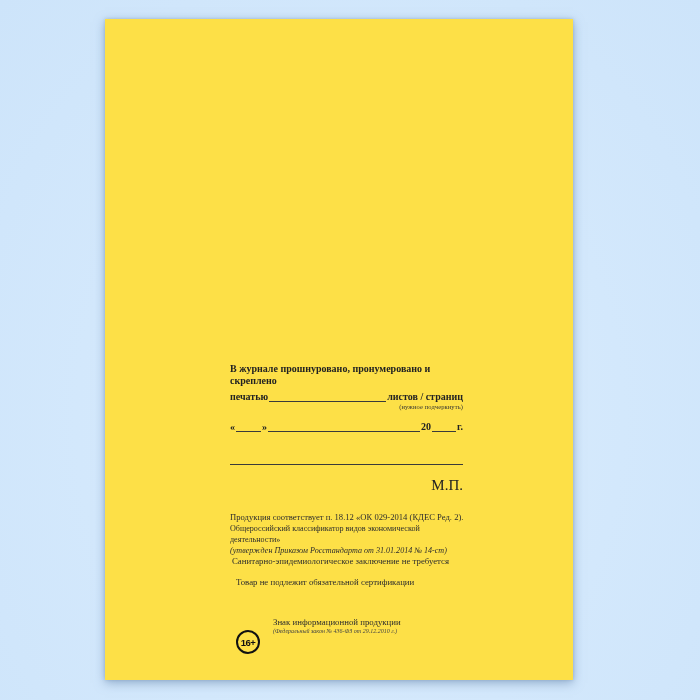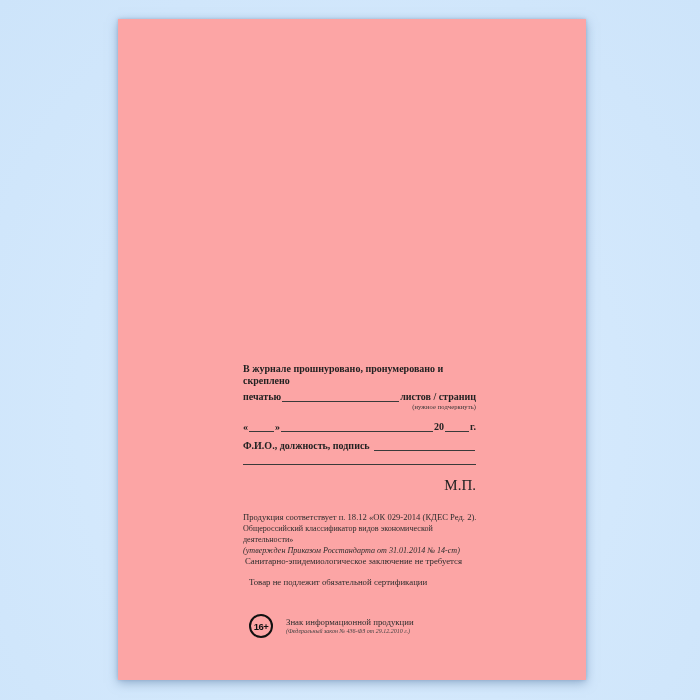--- a/index.html
+++ b/index.html
@@ -4,23 +4,23 @@
 <style>
   * { margin:0; padding:0; box-sizing:border-box; }
   html,body { width:700px; height:700px; overflow:hidden; }
   body {
     font-family: "Liberation Serif", "DejaVu Serif", serif;
     background: radial-gradient(ellipse at 50% 60%, #dcedfd 0%, #d3e8fc 55%, #cde4fa 100%);
     position: relative;
   }
   .paper {
     position:absolute;
-    left:118px; top:19px;
+    left:105px; top:19px;
     width:468px; height:661px;
-    background:#fca5a5;
+    background:#fde047;
     box-shadow: 0 3px 10px rgba(96,128,168,0.55), 0 0 3px rgba(96,128,168,0.35);
   }
   .abs { position:absolute; }
   .stitch { font-weight:bold; color:#222; font-size:10px; line-height:12px; }
   .row { display:flex; align-items:flex-end; }
   .fill {
     border-bottom:1px solid #3a3a3a;
     height:10px;
     margin:0 1px 1px 1px;
   }
@@ -35,20 +35,21 @@
   .single { font-size:8.8px; color:#2d2d2d; white-space:nowrap; }
   .age-row { display:flex; align-items:flex-start; }
   .age-badge {
     width:24px; height:24px;
     border:2.4px solid #111; border-radius:50%;
     display:flex; align-items:center; justify-content:center;
     font-weight:bold; font-size:9.5px; color:#111;
     font-family:"Liberation Sans","DejaVu Sans",sans-serif;
     letter-spacing:-0.5px;
     flex:0 0 auto;
+    margin-top:16px;
   }
   .age-text { margin-left:13px; padding-top:3px; }
   .age-label { font-size:8.8px; color:#2d2d2d; line-height:10px; }
   .age-law { font-size:6px; font-style:italic; color:#444; line-height:8px; }
 </style>
 </head>
 <body>
 
 <div class="paper">
 
@@ -65,24 +66,20 @@
   <div class="abs stitch row" style="left:125px; top:402px; width:233px;">
     <span>«</span>
     <span class="fill" style="width:25px;"></span>
     <span>»</span>
     <span class="fill grow"></span>
     <span>20</span>
     <span class="fill" style="width:24px;"></span>
     <span>г.</span>
   </div>
 
-  <div class="abs stitch row" style="left:125px; top:421px; width:233px;">
-    <span>Ф.И.О., должность, подпись</span>
-    <span class="fill grow" style="margin-left:4px;"></span>
-  </div>
 
   <div class="abs rule" style="left:125px; top:436px; width:233px; height:10px;"></div>
 
   <div class="abs mp" style="left:125px; top:458px; width:233px;">М.П.</div>
 
   <div class="abs para" style="left:125px; top:493px; width:240px;">
     <div class="p-l1">Продукция соответствует п. 18.12 «ОК 029-2014 (КДЕС Ред. 2).</div>
     <div class="p-l2">Общероссийский классификатор видов экономической деятельности»</div>
     <div class="p-l3">(утвержден Приказом Росстандарта от 31.01.2014 № 14-ст)</div>
   </div>

